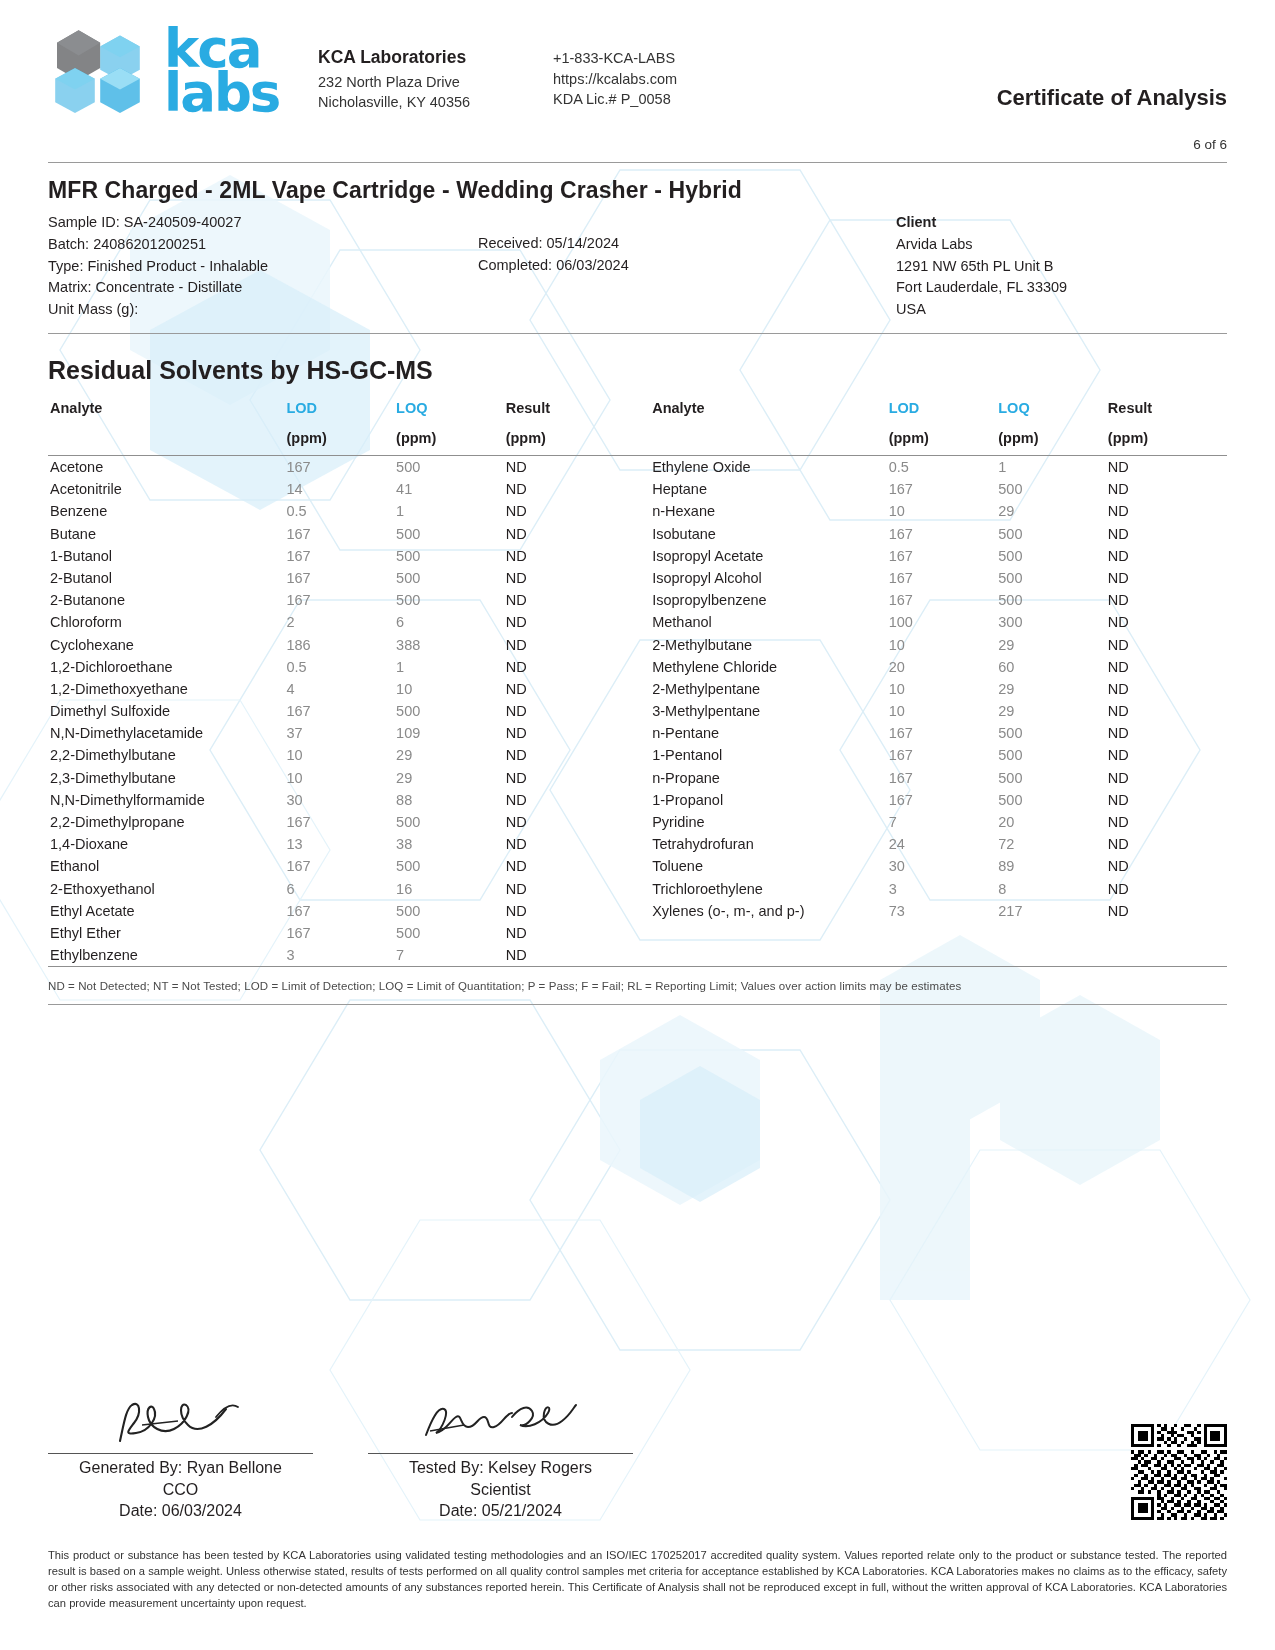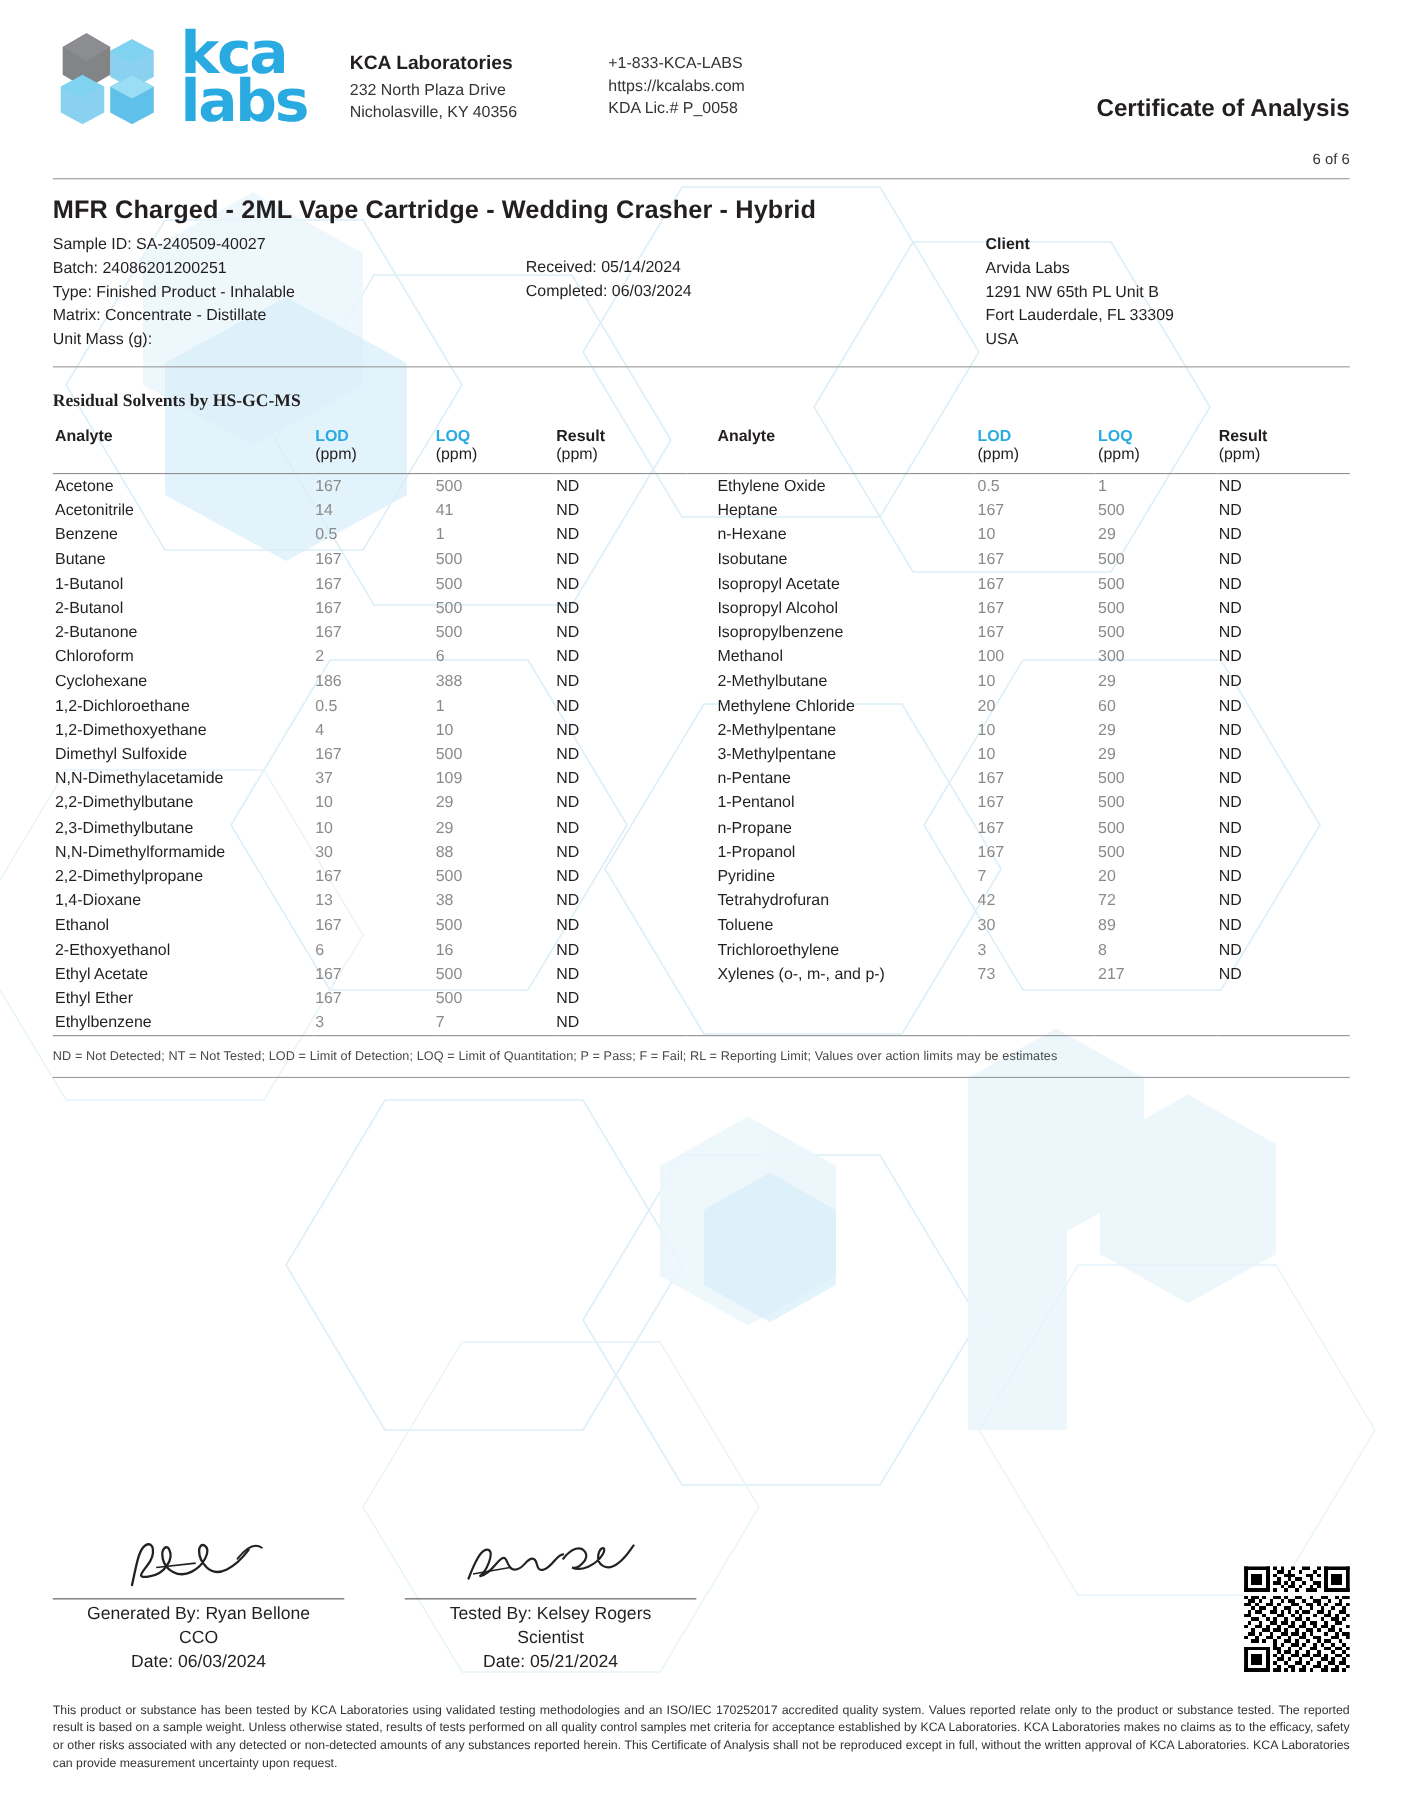--- a/index.html
+++ b/index.html
@@ -43,29 +43,29 @@
   
   .sample-title { font-size: 23px; font-weight: 700; margin: 14px 0 8px 0; letter-spacing: .1px; }
   .meta-row { display: flex; font-size: 14.5px; line-height: 1.5; color: #231f20; }
   .meta-col-1 { flex: 0 0 430px; }
   .meta-col-2 { flex: 0 0 375px; padding-top: 21px; }
   .meta-col-3 { flex: 1; margin-left: 43px; }
   .meta-col-3 .client-label { font-weight: 700; }
   .meta-spacer { height: 12px; }
 
   
-  .section-title { font-size: 16px; font-weight: 700; margin: 22px 0 12px 0; font-family: Liberation Serif, serif; }
+  .section-title { font-size: 25px; font-weight: 700; margin: 22px 0 12px 0; }
 
   table.analytes { width: 100%; border-collapse: collapse; font-size: 14.5px; }
   table.analytes th {
     text-align: left; font-weight: 700; font-size: 14.5px; padding: 3px 2px 3px 2px;
     vertical-align: top; color: #231f20;
   }
   table.analytes th.unit { color: #29abe2; font-weight: 700; }
-  table.analytes th .u2 { display: block; color: #231f20; font-weight: 400; }
+  table.analytes th .u2 { display: block; color: #231f20; font-weight: 700; margin-top: 14px; }
   table.analytes th.unit .u2 { color: #231f20; }
   table.analytes td { padding: 3.1px 2px; vertical-align: top; }
   .col-analyte { width: 205px; }
   .col-num { width: 95px; color: #8a8a8a; }
   .col-res { width: 105px; }
   .col-gap { width: 22px; }
   .thead-rule td { border-bottom: 1.3px solid #8f8f8f; padding: 0; height: 1px; }
   .tfoot-rule td { border-top: 1.3px solid #8f8f8f; padding: 0; height: 1px; }
 
   .footnote { font-size: 11.5px; color: #4a4a4a; margin-top: 7px; letter-spacing: .1px; }
@@ -413,21 +413,21 @@
           <td class="col-num">20</td>
           <td class="col-res">ND</td>
         </tr>
         <tr>
           <td class="col-analyte">1,4-Dioxane</td>
           <td class="col-num">13</td>
           <td class="col-num">38</td>
           <td class="col-res">ND</td>
           <td class="col-gap"></td>
           <td class="col-analyte">Tetrahydrofuran</td>
-          <td class="col-num">42</td>
+          <td class="col-num">24</td>
           <td class="col-num">72</td>
           <td class="col-res">ND</td>
         </tr>
         <tr>
           <td class="col-analyte">Ethanol</td>
           <td class="col-num">167</td>
           <td class="col-num">500</td>
           <td class="col-res">ND</td>
           <td class="col-gap"></td>
           <td class="col-analyte">Toluene</td>

